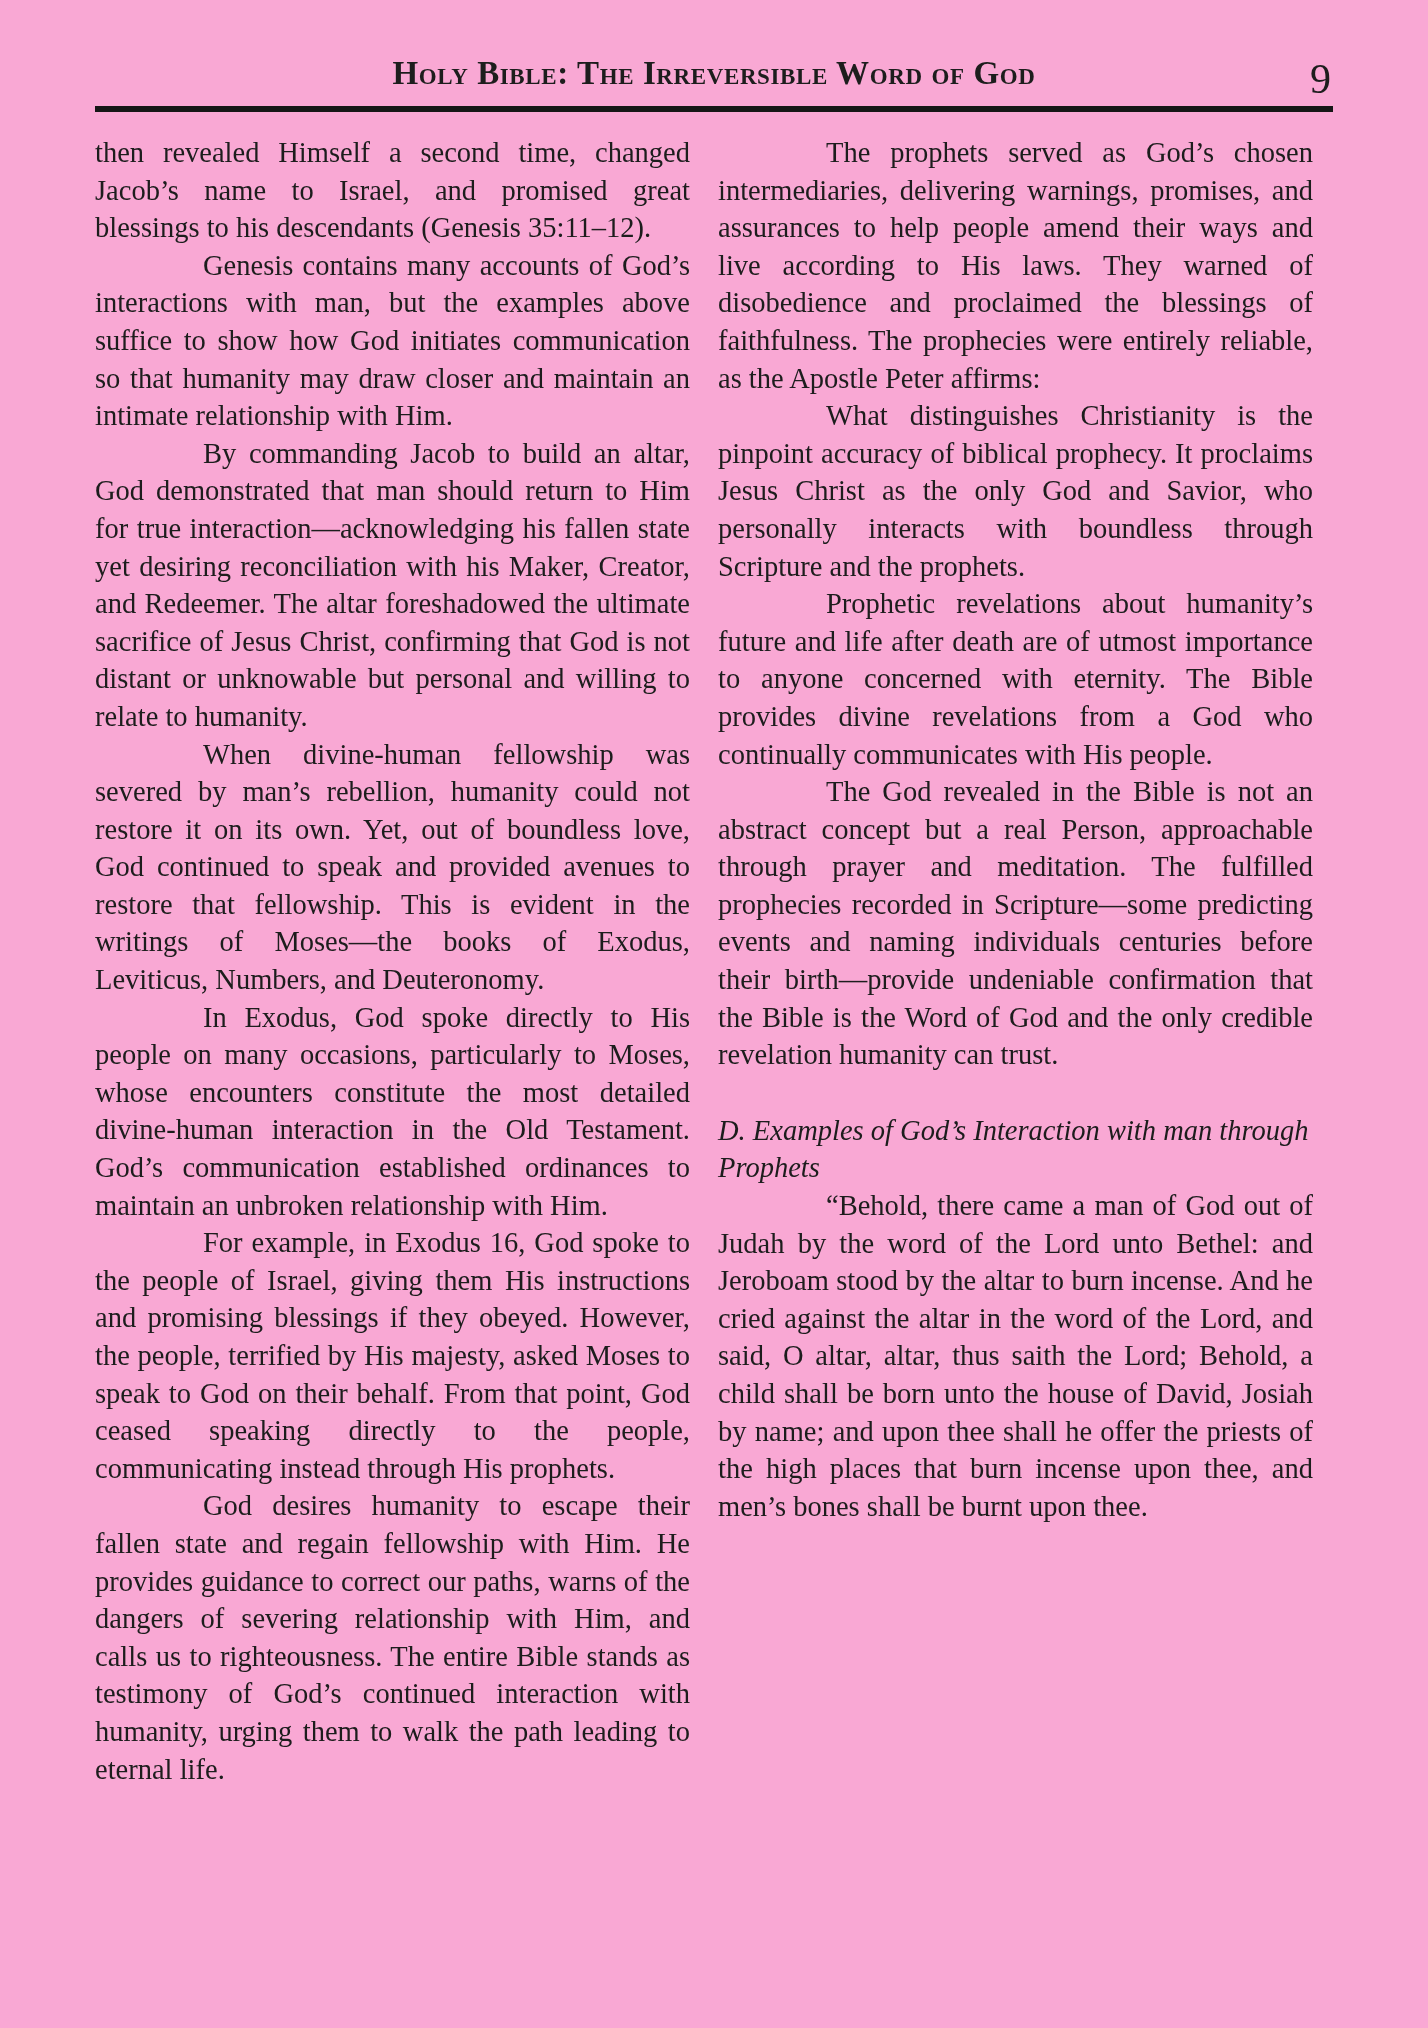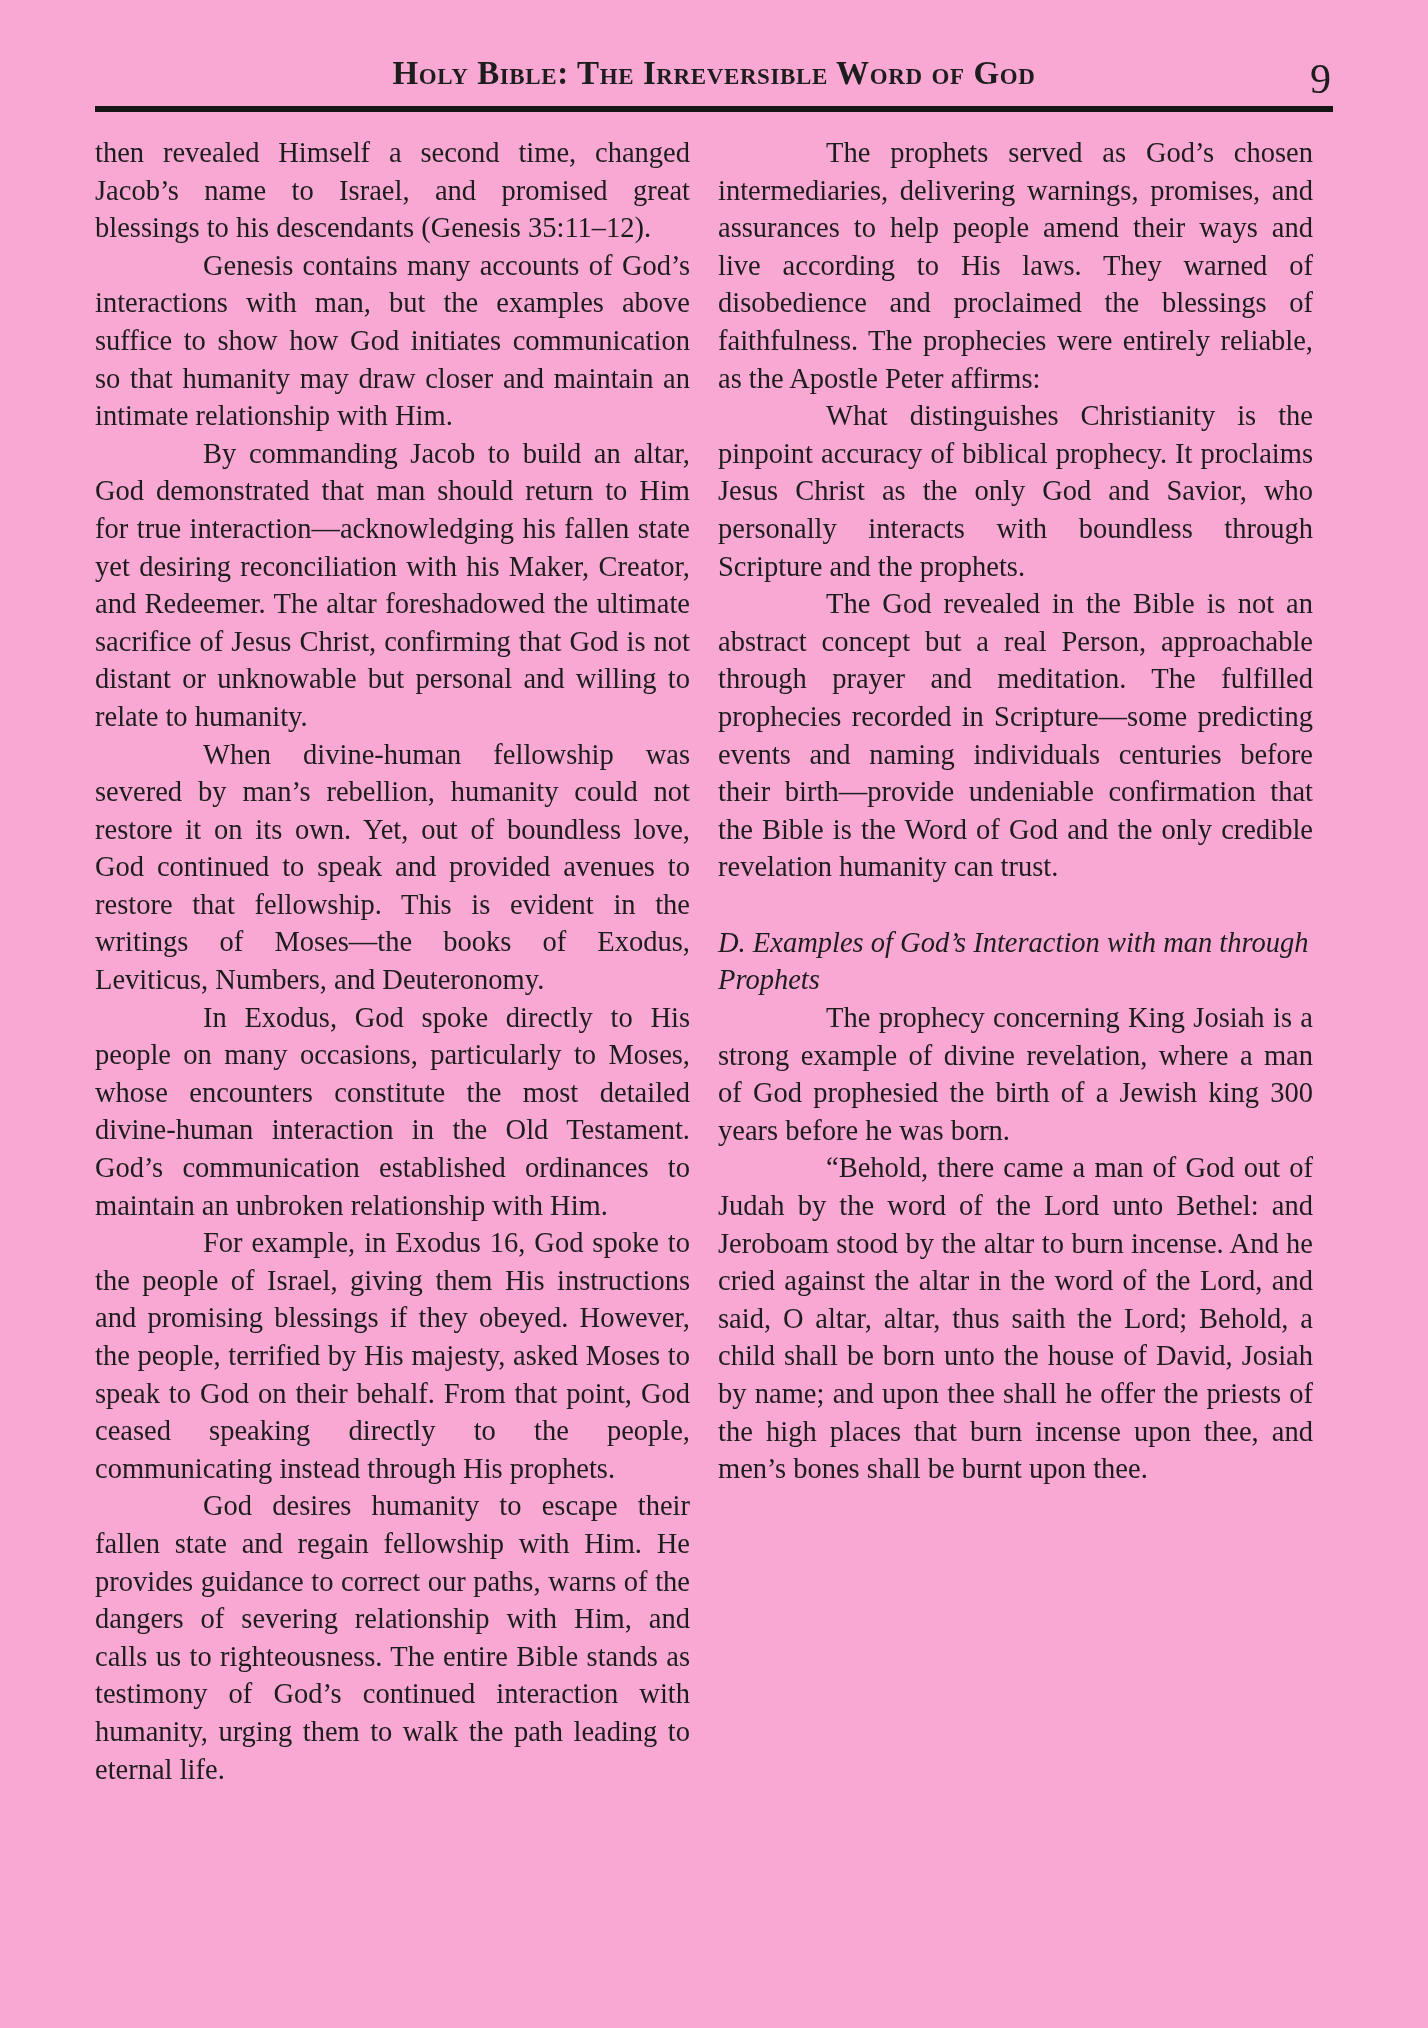--- a/index.html
+++ b/index.html
@@ -88,19 +88,19 @@
         <p class="indent">Genesis contains many accounts of God’s interactions with man, but the examples above suffice to show how God initiates communication so that humanity may draw closer and maintain an intimate relationship with Him.</p>
         <p class="indent">By commanding Jacob to build an altar, God demonstrated that man should return to Him for true interaction—acknowledging his fallen state yet desiring reconciliation with his Maker, Creator, and Redeemer. The altar foreshadowed the ultimate sacrifice of Jesus Christ, confirming that God is not distant or unknowable but personal and willing to relate to humanity.</p>
         <p class="indent">When divine-human fellowship was severed by man’s rebellion, humanity could not restore it on its own. Yet, out of boundless love, God continued to speak and provided avenues to restore that fellowship. This is evident in the writings of Moses—the books of Exodus, Leviticus, Numbers, and Deuteronomy.</p>
         <p class="indent">In Exodus, God spoke directly to His people on many occasions, particularly to Moses, whose encounters constitute the most detailed divine-human interaction in the Old Testament. God’s communication established ordinances to maintain an unbroken relationship with Him.</p>
         <p class="indent">For example, in Exodus 16, God spoke to the people of Israel, giving them His instructions and promising blessings if they obeyed. However, the people, terrified by His majesty, asked Moses to speak to God on their behalf. From that point, God ceased speaking directly to the people, communicating instead through His prophets.</p>
         <p class="indent">God desires humanity to escape their fallen state and regain fellowship with Him. He provides guidance to correct our paths, warns of the dangers of severing relationship with Him, and calls us to righteousness. The entire Bible stands as testimony of God’s continued interaction with humanity, urging them to walk the path leading to eternal life.</p>
       </div>
     <div class="col">
         <p class="indent">The prophets served as God’s chosen intermediaries, delivering warnings, promises, and assurances to help people amend their ways and live according to His laws. They warned of disobedience and proclaimed the blessings of faithfulness. The prophecies were entirely reliable, as the Apostle Peter affirms:</p>
         <p class="indent">What distinguishes Christianity is the pinpoint accuracy of biblical prophecy. It proclaims Jesus Christ as the only God and Savior, who personally interacts with boundless through Scripture and the prophets.</p>
+        <p class="indent">Prophetic revelations about humanity’s future and life after death are of utmost importance to anyone concerned with eternity. The Bible provides divine revelations from a God who continually communicates with His people.</p>
         <p class="indent">The God revealed in the Bible is not an abstract concept but a real Person, approachable through prayer and meditation. The fulfilled prophecies recorded in Scripture—some predicting events and naming individuals centuries before their birth—provide undeniable confirmation that the Bible is the Word of God and the only credible revelation humanity can trust.</p>
         <div class="section-heading">D. Examples of God’s Interaction with man through Prophets</div>
-        <p class="indent">The prophecy concerning King Josiah is a strong example of divine revelation, where a man of God prophesied the birth of a Jewish king 300 years before he was born.</p>
         <p class="indent">“Behold, there came a man of God out of Judah by the word of the Lord unto Bethel: and Jeroboam stood by the altar to burn incense. And he cried against the altar in the word of the Lord, and said, O altar, altar, thus saith the Lord; Behold, a child shall be born unto the house of David, Josiah by name; and upon thee shall he offer the priests of the high places that burn incense upon thee, and men’s bones shall be burnt upon thee.</p>
       </div>
   </div>
 </div>
 
 </body></html>

